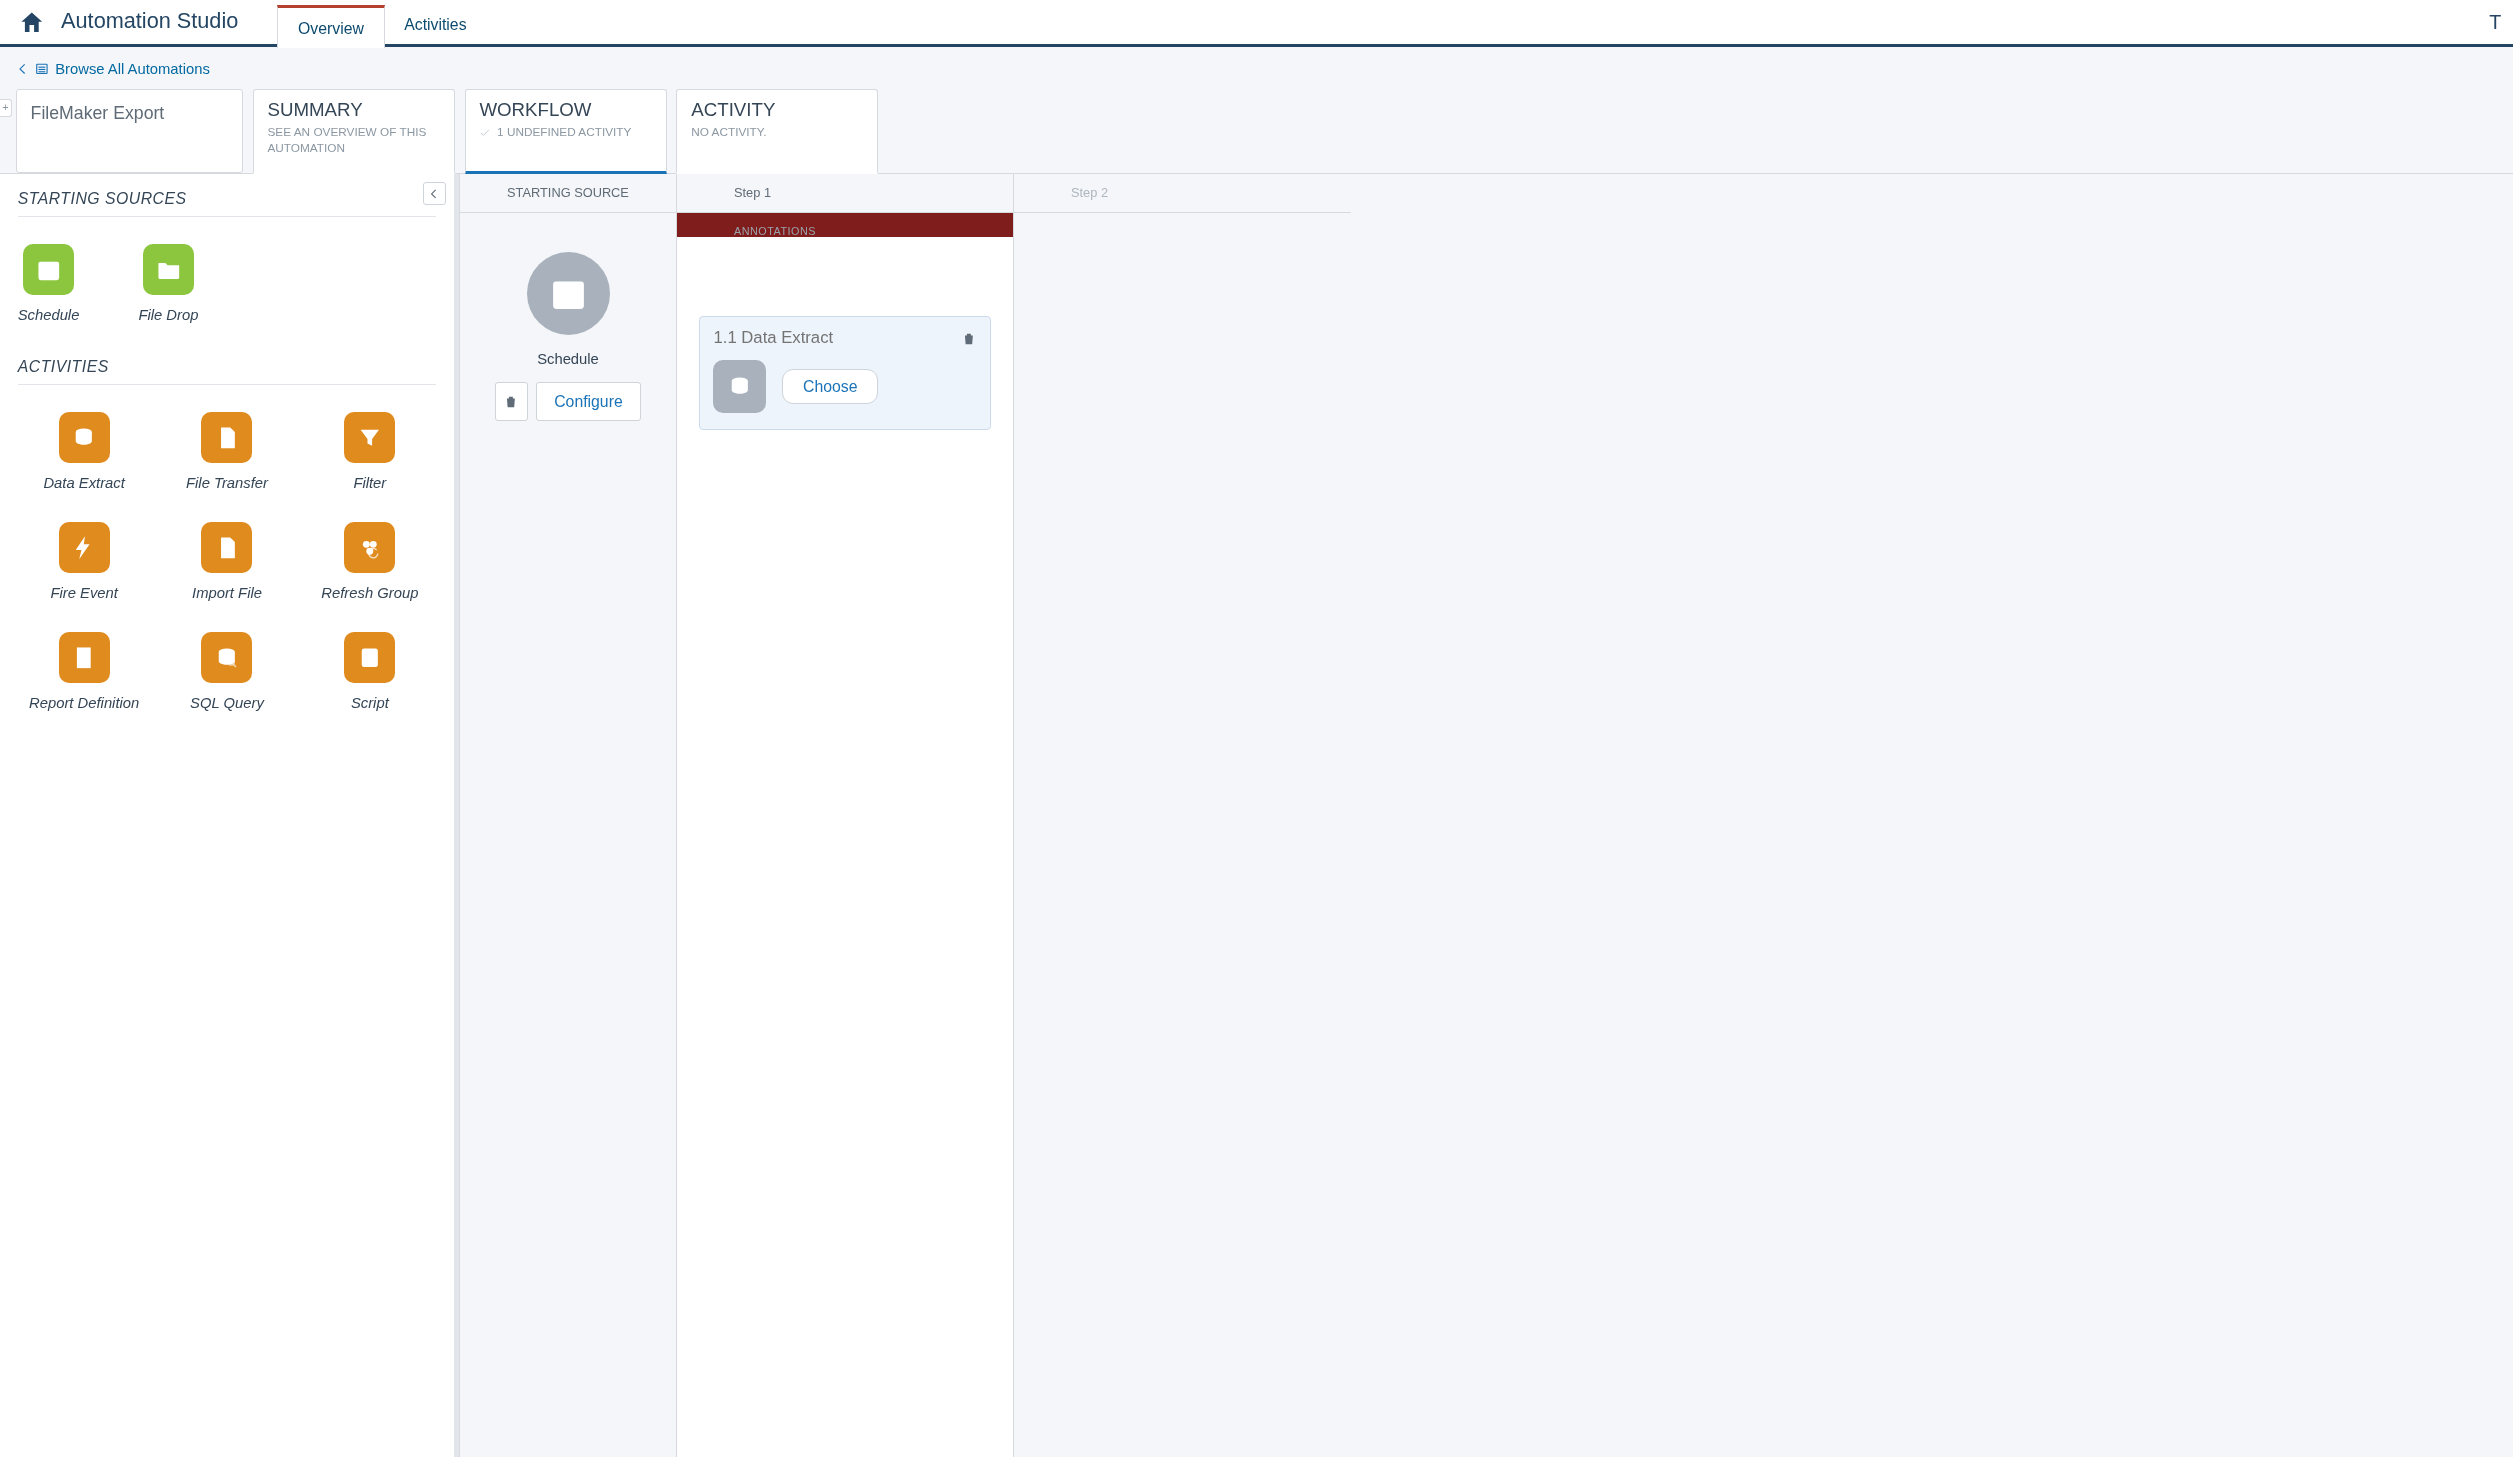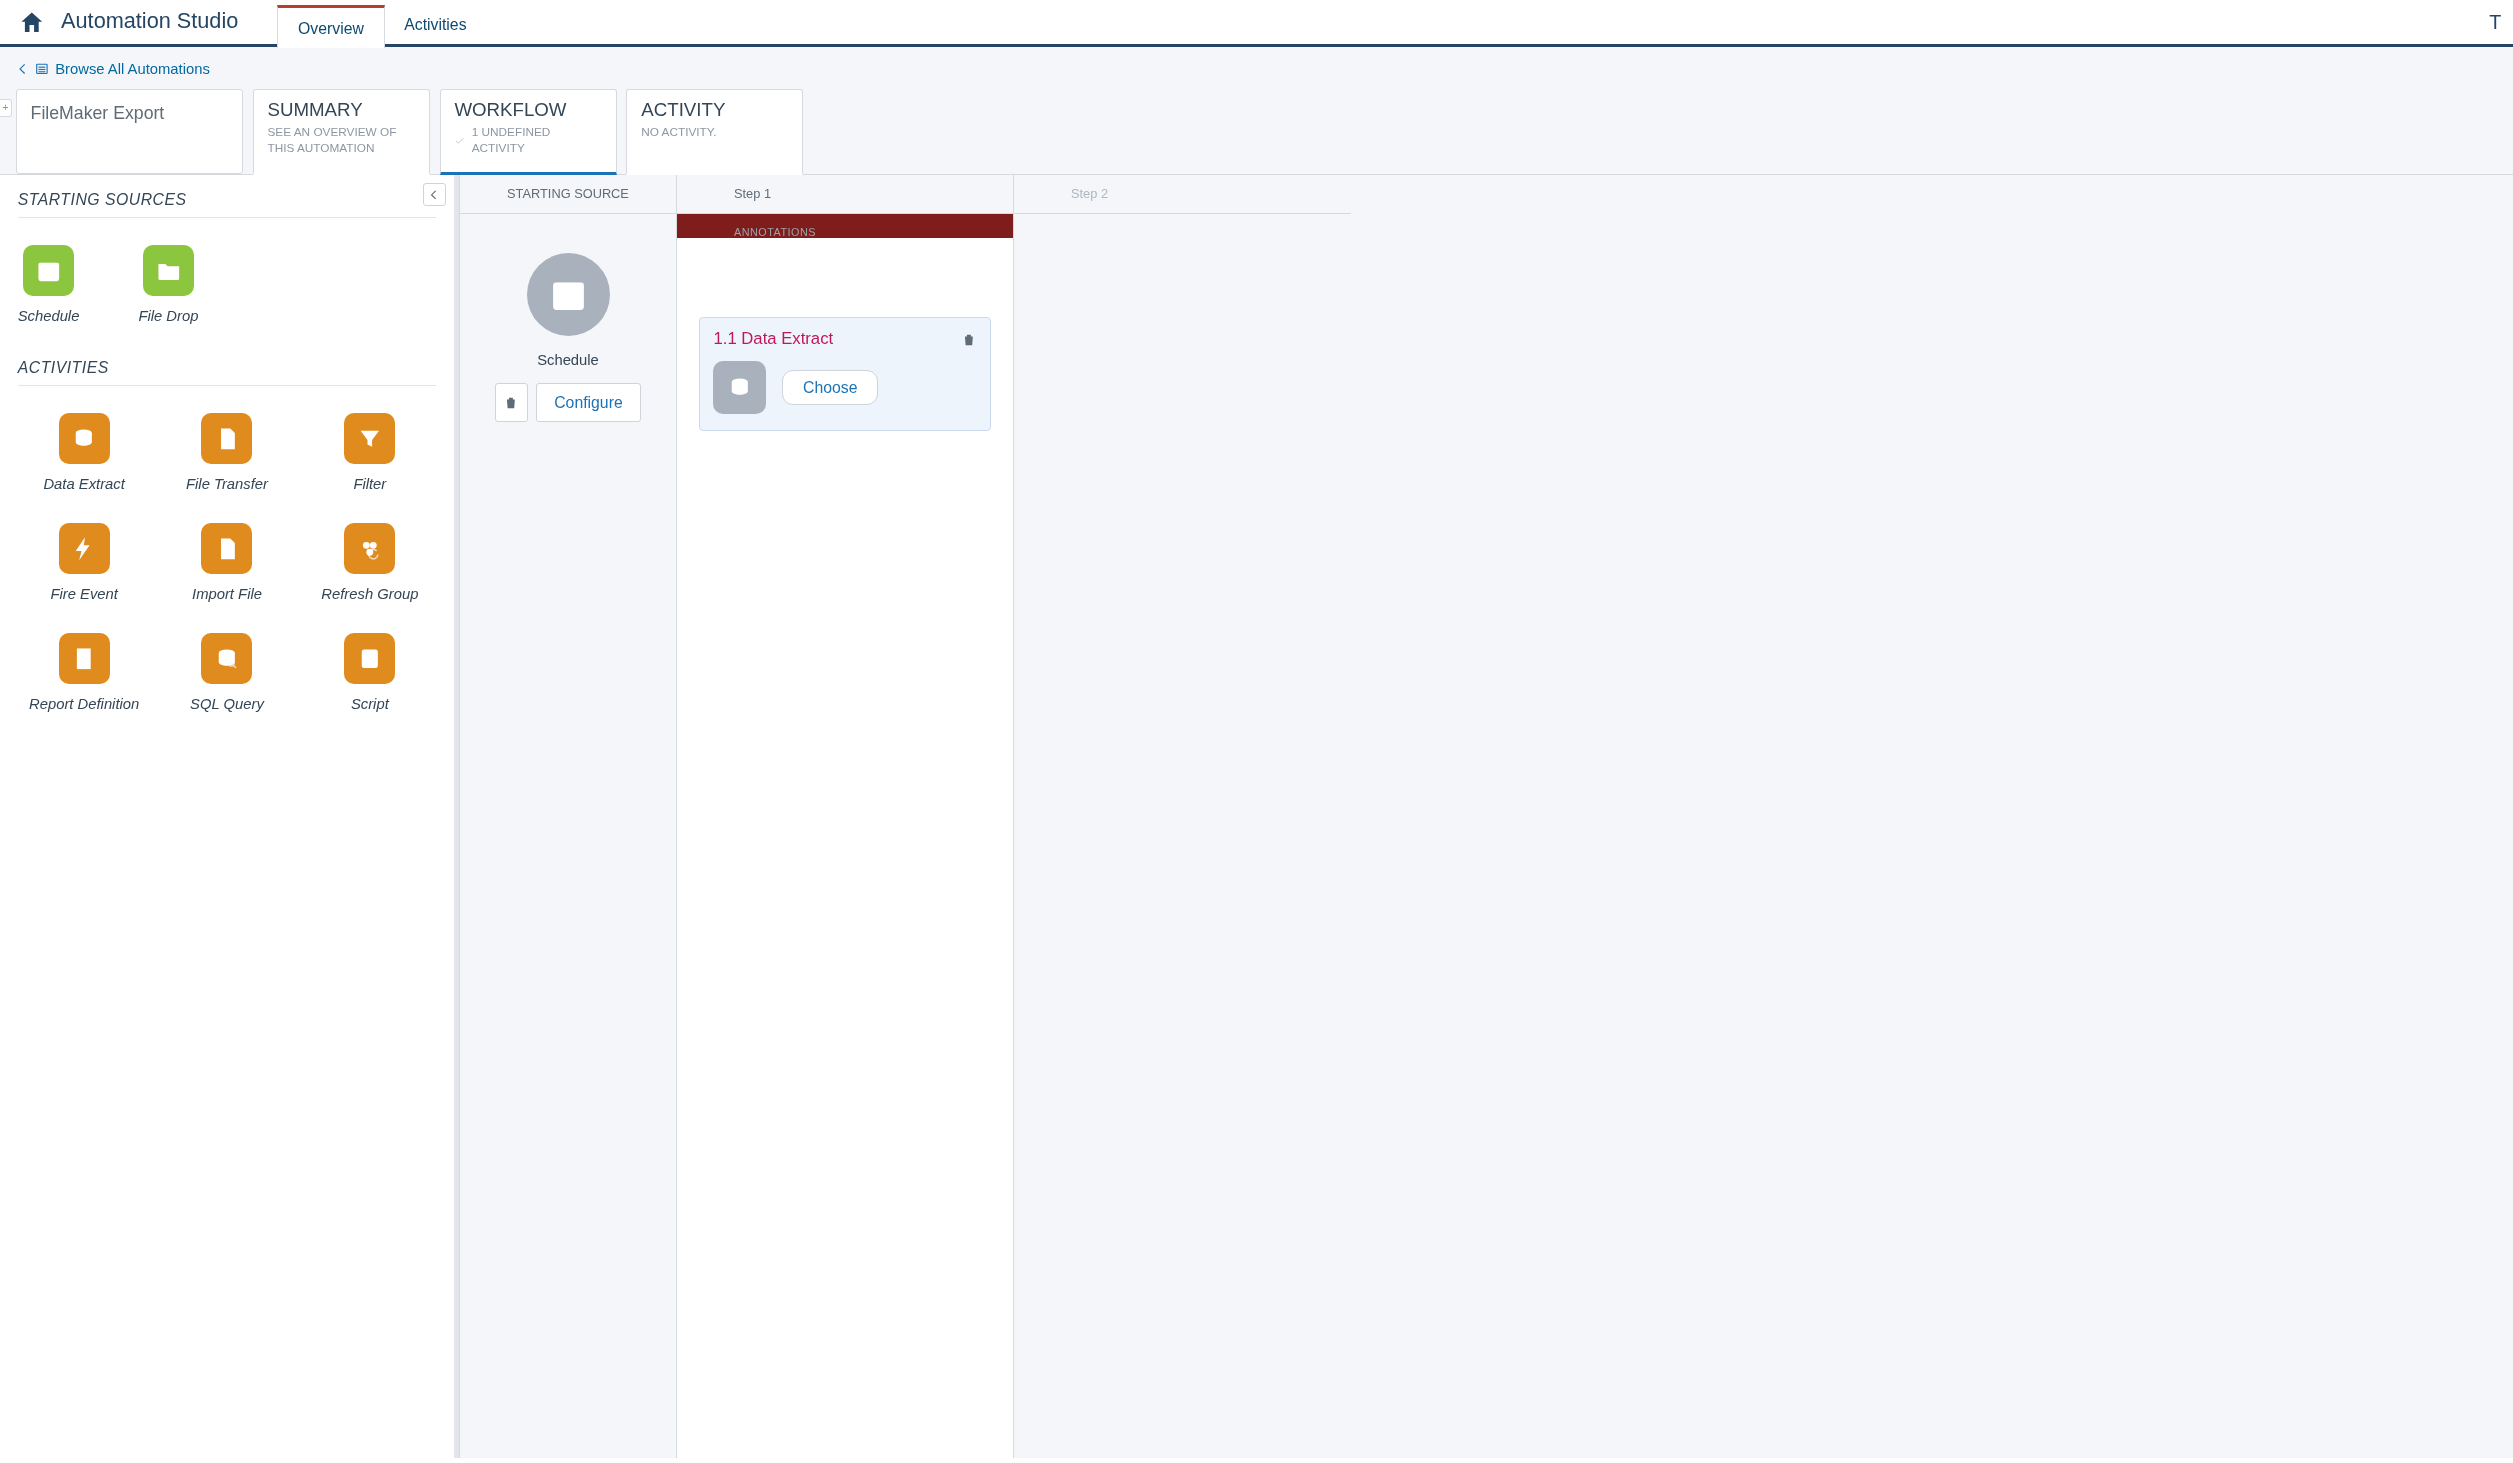--- a/index.html
+++ b/index.html
@@ -79,21 +79,21 @@
   .name-card {
     width: 227px;
     background:#fff;
     border:1px solid #d6d9de;
     border-radius:3px;
     padding:13.8px 13.8px 35px;
     font-size:17.7px;
     color:#5f6b76;
   }
   .panel-card {
-    width:177px;
+    width:202px;
     background:#fff;
     border:1px solid #d6d9de;
     border-bottom:2px solid transparent;
     border-radius:3px 3px 0 0;
     padding:9.9px 13.8px 15.8px;
     margin-bottom:-1px;
   }
   .panel-card.active {
     border-bottom:3px solid #1b73b7;
     position:relative; z-index:2;
@@ -223,21 +223,21 @@
   .activity-card {
     border:1px solid #cadaec;
     background:#eef4fb;
     border-radius:3.9px;
     padding:11.8px 13.8px 15.8px;
   }
   .activity-card .head {
     display:flex; justify-content:space-between; align-items:center;
     margin-bottom:11.8px;
   }
-  .activity-card .title { color:#be185d; font-size:16.7px; }
+  .activity-card .title { color:#737373; font-size:16.7px; }
   .activity-card .trash { width:15.8px; height:15.8px; fill:#5f6b76; cursor:pointer; }
   .activity-card .row { display:flex; align-items:center; gap:15.8px; }
   .activity-card .act-icon {
     width:53px; height:53px; border-radius:9.9px;
     background:#a9b2bc; display:flex; align-items:center; justify-content:center;
   }
   .activity-card .act-icon svg { fill:#fff; width:27.6px; height:27.6px; }
   .choose-btn {
     height:35px; padding:0 19.7px;
     border:1px solid #cfd4db; border-radius:11px;

